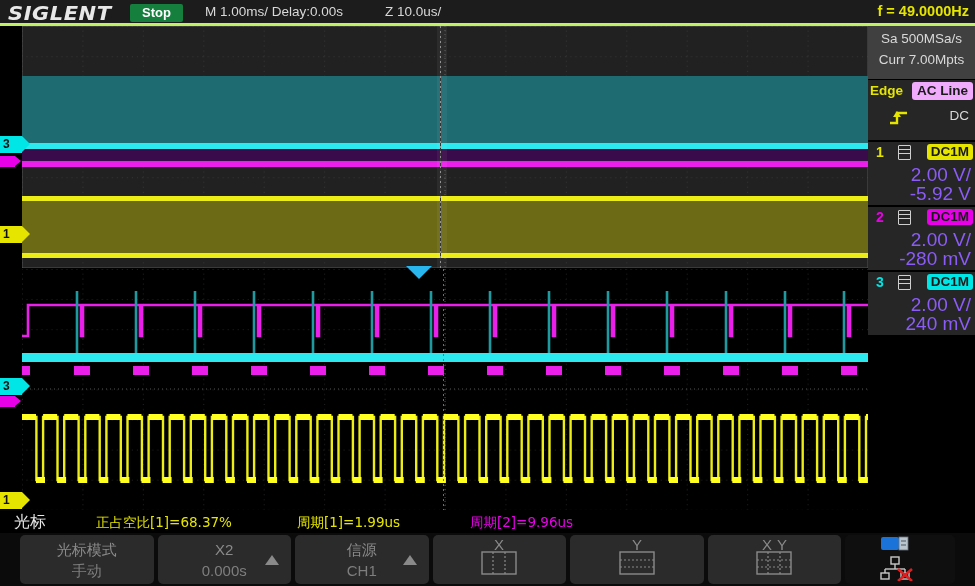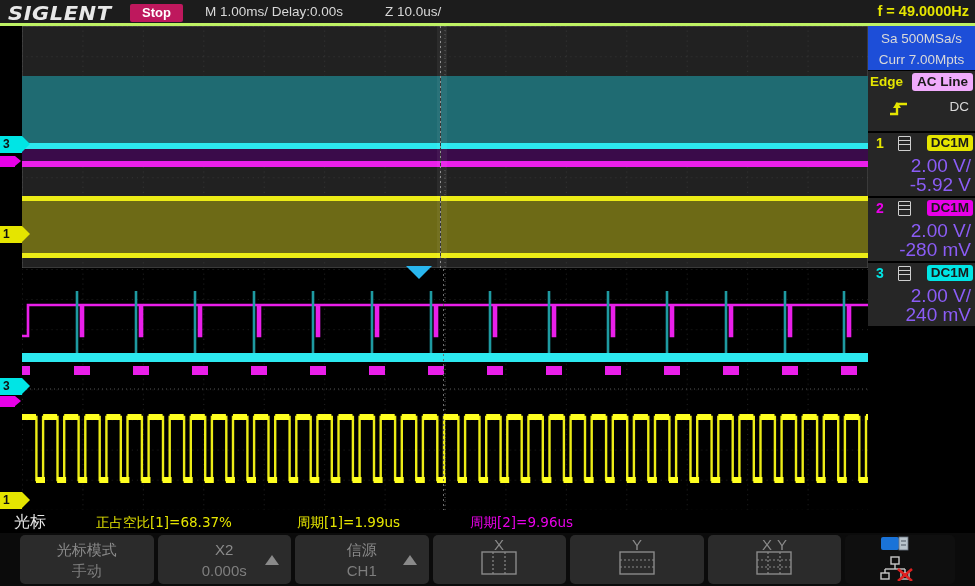--- a/index.html
+++ b/index.html
@@ -21,21 +21,21 @@
   #logo {
     position:absolute; left:8px; top:1px;
     font-size:20px; font-weight:bold; letter-spacing:0.5px;
     color:#e8e8e8; font-family:"DejaVu Sans", sans-serif;
     font-style:italic;
     transform: scaleX(1.05);
     transform-origin:left center;
   }
   #runstop {
     position:absolute; left:130px; top:4px;
-    background:#be185d; color:#ffffff;
+    background:#15803d; color:#ffffff;
     font-size:13px; font-weight:bold;
     padding:1px 12px 2px 12px;
     border-radius:2px;
   }
   #tb-main {
     position:absolute; left:205px; top:4px;
     color:#d8d8d8; font-size:13.5px; white-space:nowrap;
   }
   #tb-zoom {
     position:absolute; left:385px; top:4px;
@@ -45,23 +45,23 @@
     position:absolute; right:6px; top:3px;
     color:#e5e500; font-size:14.5px; font-weight:bold; white-space:nowrap;
   }
 
   
   #sidebar {
     position:absolute; left:868px; top:26px; width:107px; height:484px;
     background:#000;
   }
   .sb-acq {
-    background:#1d4ed8; color:#d9d9d9;
+    background:#404040; color:#d9d9d9;
     font-size:13.5px; text-align:center; padding-top:2px;
-    height:44px;
+    height:53px;
   }
   .sb-acq div { line-height:21px; }
   .sb-trig {
     margin-top:1px;
     background:#262626; height:60px; position:relative;
   }
   .trig-type {
     position:absolute; left:2px; top:3px;
     color:#e5e500; font-size:13.5px; font-weight:bold;
   }

